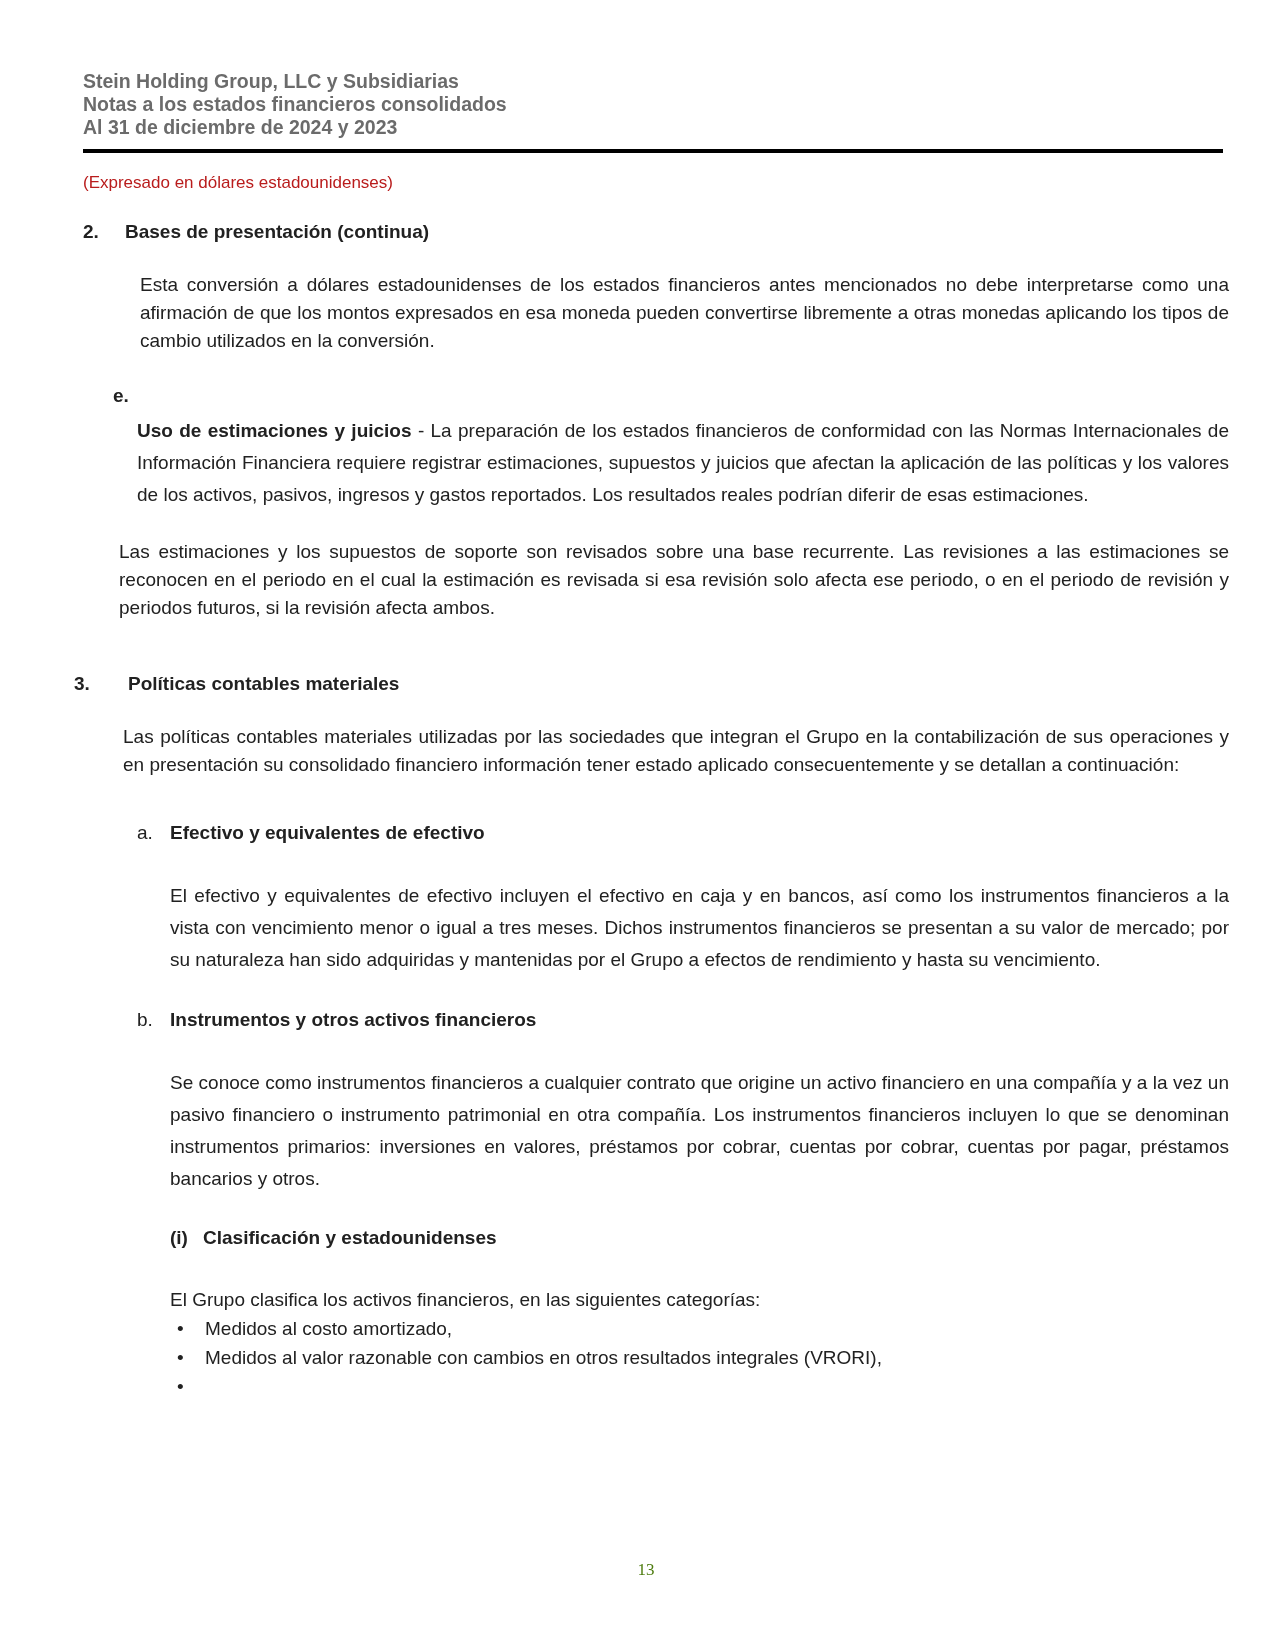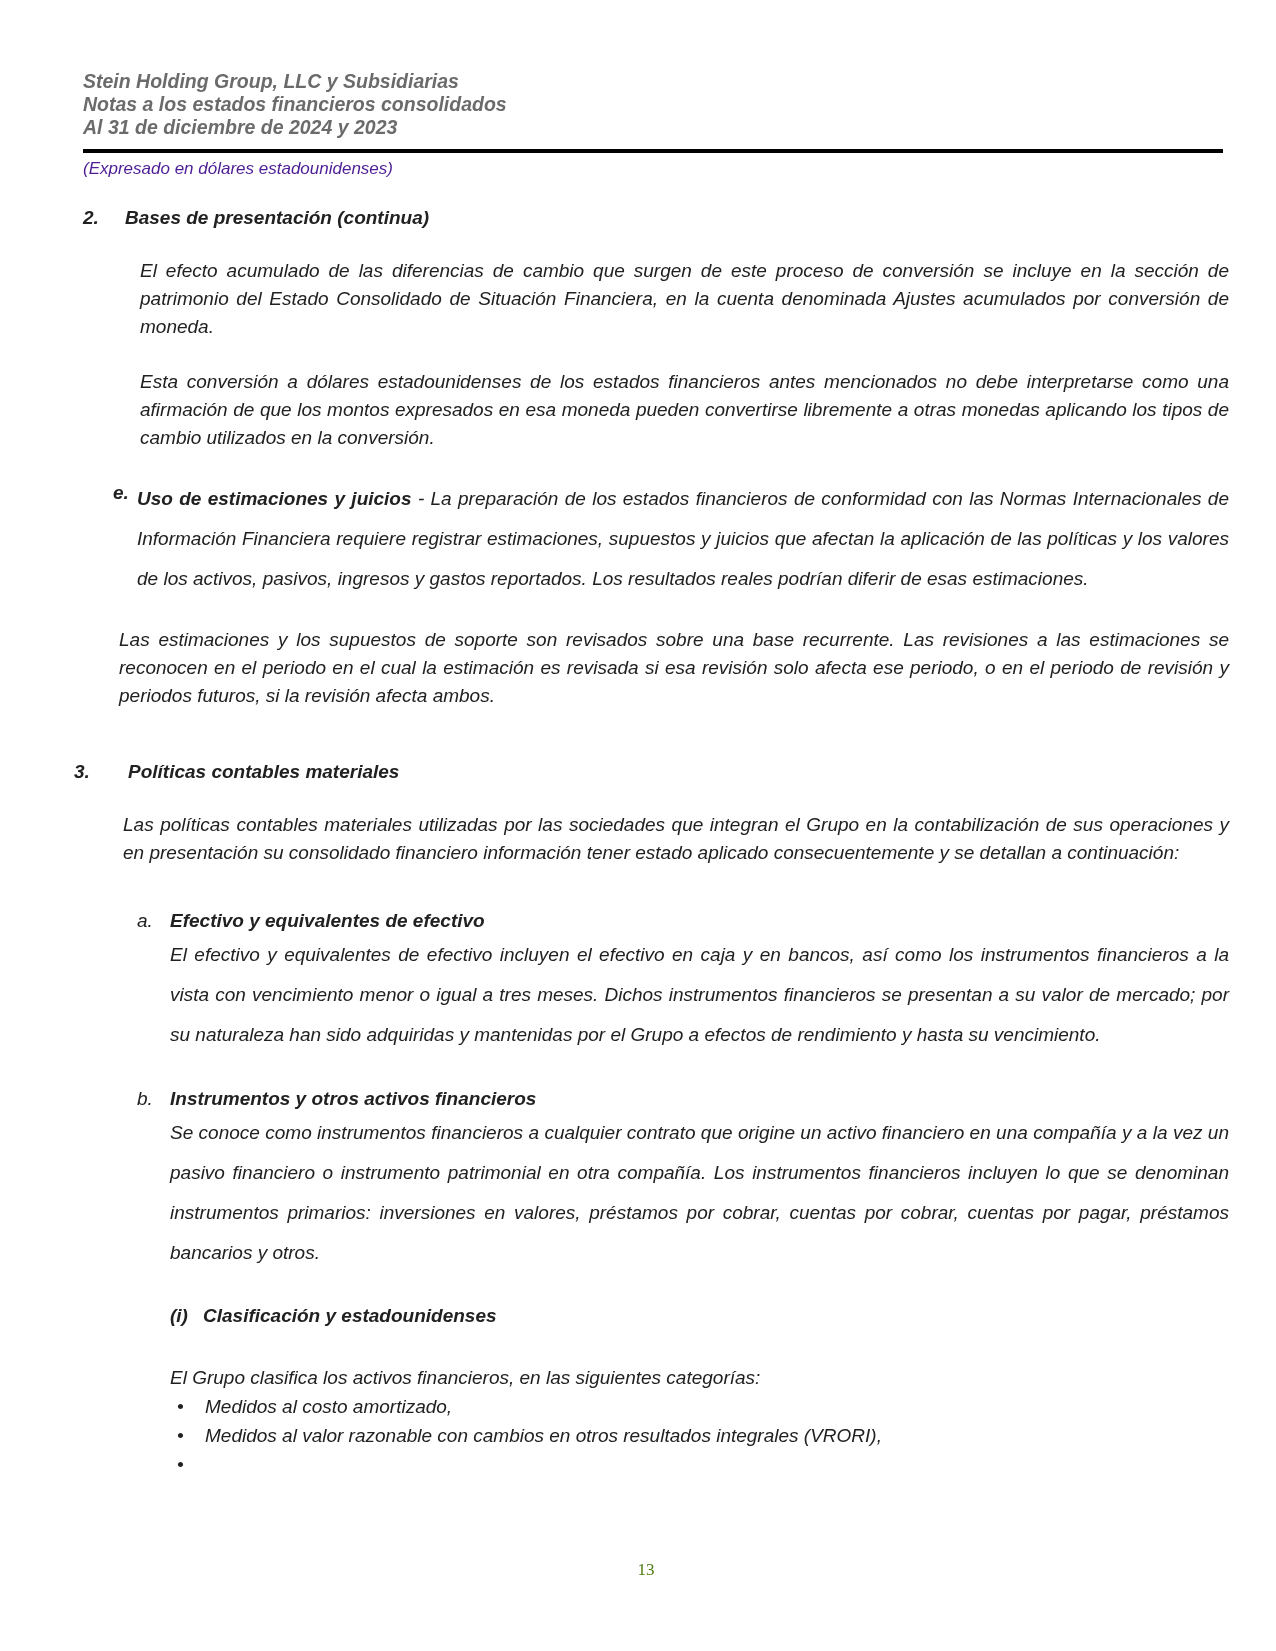--- a/index.html
+++ b/index.html
@@ -7,39 +7,39 @@
     width: 1276px;
     height: 1651px;
     background: #ffffff;
     position: relative;
     overflow: hidden;
     font-family: "Liberation Sans", sans-serif;
     font-size: 19px;
     color: #212121;
     -webkit-font-smoothing: antialiased;
   }
-  .page { padding: 70px 47px 0 83px; font-style: italic; }
+  .page { padding: 70px 47px 0 83px; }
 
   
   .doc-header {
     color: #6b6b6b;
     font-weight: bold;
     font-size: 19.5px;
     line-height: 23px;
   }
   .header-rule {
     border: none;
     border-top: 4px solid #000000;
     margin: 10px 6px 0 0;
   }
   .currency-note {
-    color: #4c1d95;
+    color: #b91c1c;
     font-size: 17px;
     line-height: 21px;
-    margin-top: 5px;
+    margin-top: 19px;
   }
 
   
   .para {
     text-align: justify;
     line-height: 28px;
     margin-top: 27px;
   }
   .bold { font-weight: bold; }
 
@@ -61,21 +61,21 @@
   .indent-s3     { margin-left: 40px; }  
   .indent-item   { margin-left: 54px; }  
 
   
   .letter-item { display: flex; margin-top: 27px; }
   .letter-item .marker { flex: 0 0 24px; line-height: 28px; }
   .letter-item .marker.bold { font-weight: bold; }
   .letter-item .item-content { flex: 1; }
   .item-abc .marker { flex: 0 0 33px; }
   .item-title { font-weight: bold; line-height: 28px; }
-  .item-body { text-align: justify; line-height: 40px; }
+  .item-body { text-align: justify; line-height: 32px; margin-top: 33px; }
 
   
   .roman-heading {
     display: flex;
     font-weight: bold;
     margin-top: 29px;
     line-height: 28px;
   }
   .roman-heading .marker { flex: 0 0 33px; }
 
@@ -109,21 +109,20 @@
     <div>Al 31 de diciembre de 2024 y 2023</div>
   </div>
   <hr class="header-rule">
   <div class="currency-note">(Expresado en dólares estadounidenses)</div>
 
   <div class="sec-heading">
     <span class="sec-num">2.</span>
     <span>Bases de presentación (continua)</span>
   </div>
 
-  <div class="para indent-body">El efecto acumulado de las diferencias de cambio que surgen de este proceso de conversión se incluye en la sección de patrimonio del Estado Consolidado de Situación Financiera, en la cuenta denominada Ajustes acumulados por conversión de moneda.</div>
 
   <div class="para indent-body">Esta conversión a dólares estadounidenses de los estados financieros antes mencionados no debe interpretarse como una afirmación de que los montos expresados en esa moneda pueden convertirse libremente a otras monedas aplicando los tipos de cambio utilizados en la conversión.</div>
 
   <div class="letter-item indent-e">
     <span class="marker bold">e.</span>
     <div class="item-content item-body">
       <span class="bold">Uso de estimaciones y juicios</span>
       <span>- La preparación de los estados financieros de conformidad con las Normas Internacionales de Información Financiera requiere registrar estimaciones, supuestos y juicios que afectan la aplicación de las políticas y los valores de los activos, pasivos, ingresos y gastos reportados. Los resultados reales podrían diferir de esas estimaciones.</span>
     </div>
   </div>

